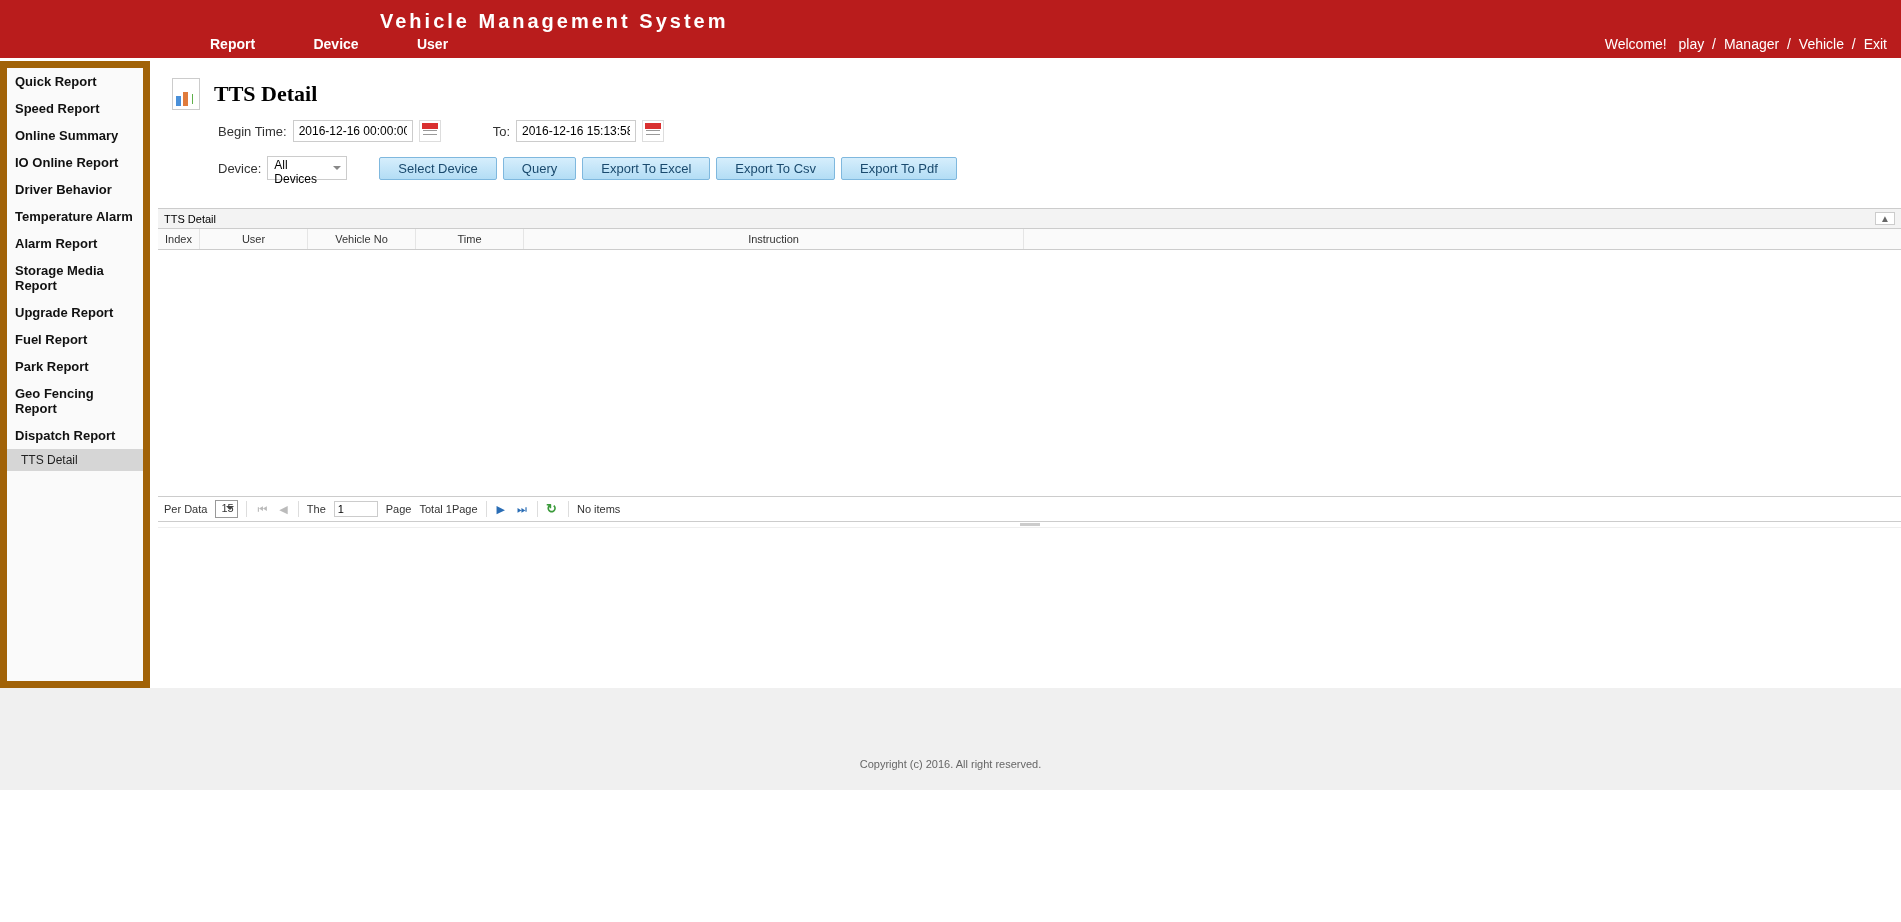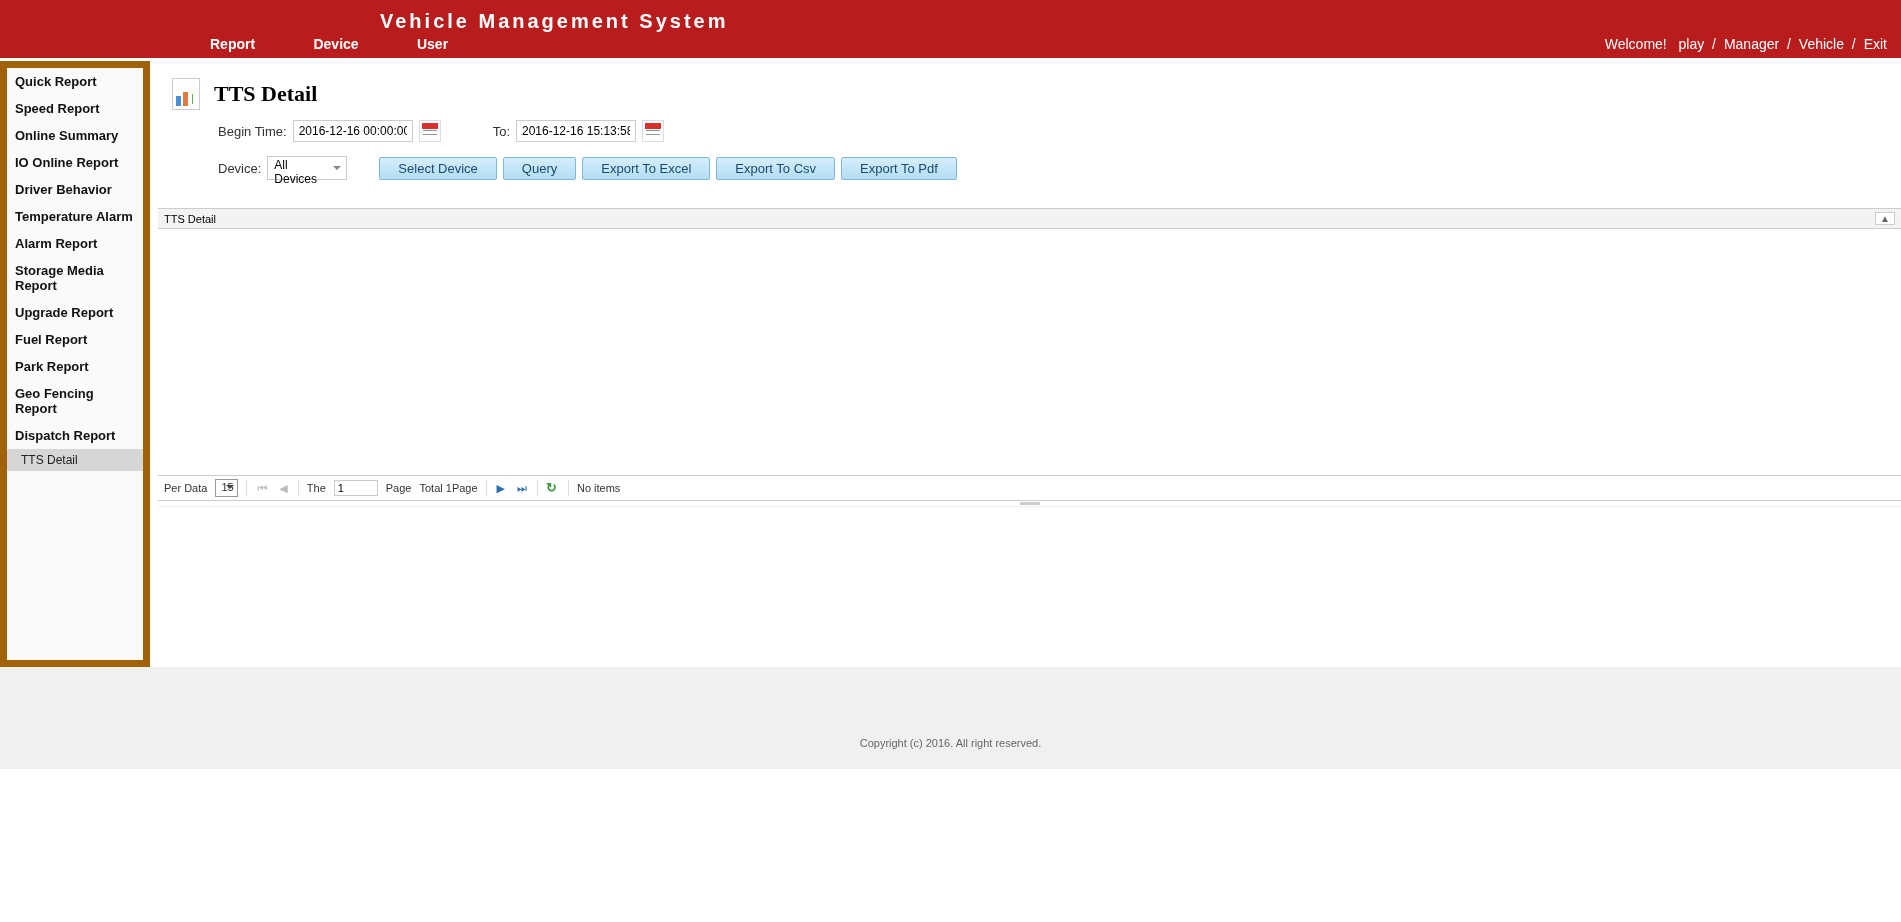--- a/index.html
+++ b/index.html
@@ -121,20 +121,27 @@
           <span class="btn">Export To Csv</span>
           <span class="btn">Export To Pdf</span>
         </div>
       </div>
 
       <div class="grid-wrap">
         <div class="grid-title-bar">
           <span>TTS Detail</span>
           <span class="collapse-btn">▲</span>
         </div>
+        <div class="grid-head">
+          <div class="gh gh-index">Index</div>
+          <div class="gh gh-user">User</div>
+          <div class="gh gh-vno">Vehicle No</div>
+          <div class="gh gh-time">Time</div>
+          <div class="gh gh-instr">Instruction</div>
+        </div>
         <div class="grid-body"></div>
         <div class="pager">
           <span>Per Data</span>
           <span class="perdata-select">15</span>
           <span class="pg-sep"></span>
           <span class="pg-btn disabled">⏮</span>
           <span class="pg-btn disabled">◀</span>
           <span class="pg-sep"></span>
           <span>The</span>
           <input class="page-input" value="1" style="">

